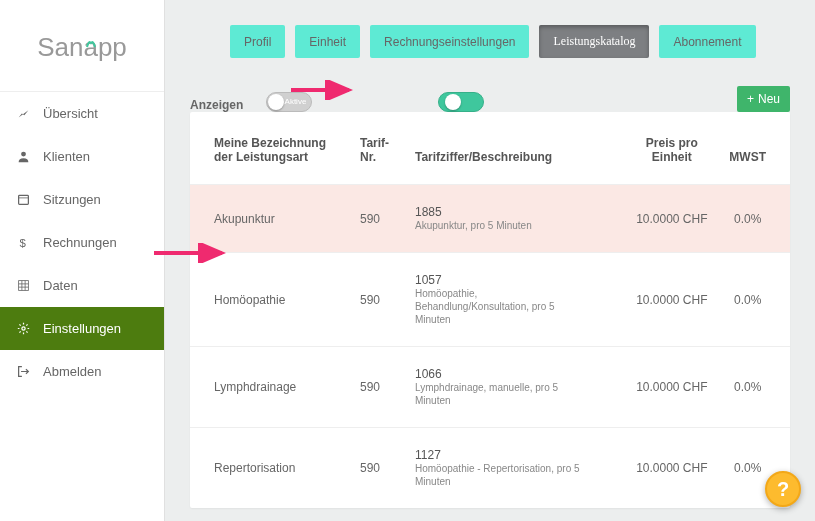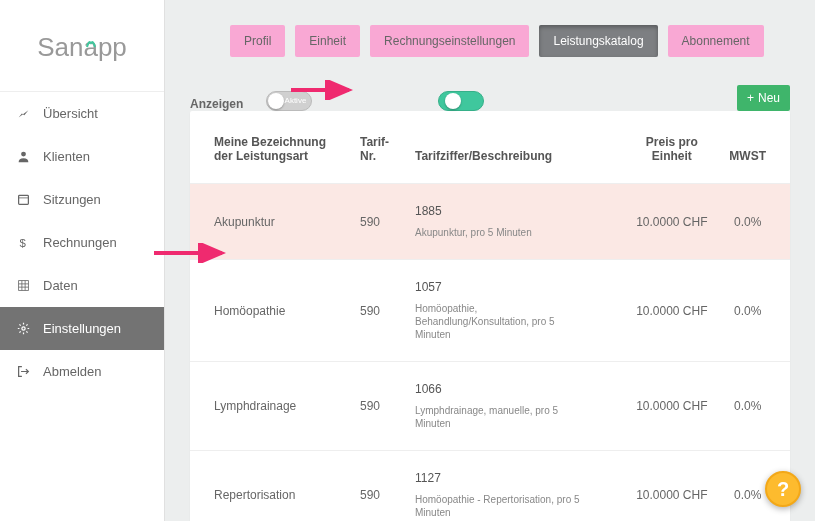--- a/index.html
+++ b/index.html
@@ -43,21 +43,21 @@
     .leaf svg { width: 12px; height: 10px; }
     .nav { border-top: 1px solid #eee; }
     .nav-item {
       display: flex;
       align-items: center;
       padding: 14px 15px;
       color: #666;
       cursor: pointer;
       font-size: 13px;
     }
-    .nav-item.active { background: #737373; color: #fff; }
+    .nav-item.active { background: #4d7c0f; color: #fff; }
     .nav-icon {
       width: 16px;
       margin-right: 12px;
       display: inline-flex;
       align-items: center;
       justify-content: center;
     }
     .nav-icon svg { width: 13px; height: 13px; fill: currentColor; }
 
     
@@ -67,32 +67,33 @@
       overflow: hidden;
       position: relative;
     }
     .tabs {
       display: flex;
       gap: 10px;
       margin-left: 40px;
       margin-bottom: 28px;
     }
     .tab {
-      background: #f9a8d4;
+      background: #5eead4;
       border: none;
       padding: 9px 14px;
       font-size: 12px;
       color: #666;
       cursor: pointer;
       border-radius: 2px;
     }
     .tab.active {
       background: #7d7f82;
       color: #fff;
       box-shadow: inset 0 2px 4px rgba(0,0,0,.3);
+      font-family: Liberation Serif, serif;
     }
 
     .toggle-row {
       display: flex;
       align-items: flex-end;
       gap:23px;
       position: relative;
     }
     .toggle-label { font-size: 12px; color: #666; font-weight: 600; }
     .toggle {
@@ -154,21 +155,21 @@
     }
     th.right, td.right { text-align: center; }
     tbody td {
       padding: 20px 10px;
       border-top: 1px solid #eee;
       vertical-align: middle;
       font-size: 12px;
     }
     tbody tr:first-child td { background: #fbe8e4; }
     .desc .code { font-size: 12px; color: #555; }
-    .desc .text { font-size: 10px; color: #888; margin-top:8px; line-height:1.3; max-width:170px; }
+    .desc .text { font-size: 10px; color: #888; margin-top:0; line-height:1.3; max-width:170px; }
     th:first-child, td:first-child { padding-left: 24px; margin-left: 32px; }
     th:last-child, td:last-child { padding-right: 24px; }
 
     
     .arrow {
       position: absolute;
       pointer-events: none;
     }
     .arrow svg { display:block; }
 

